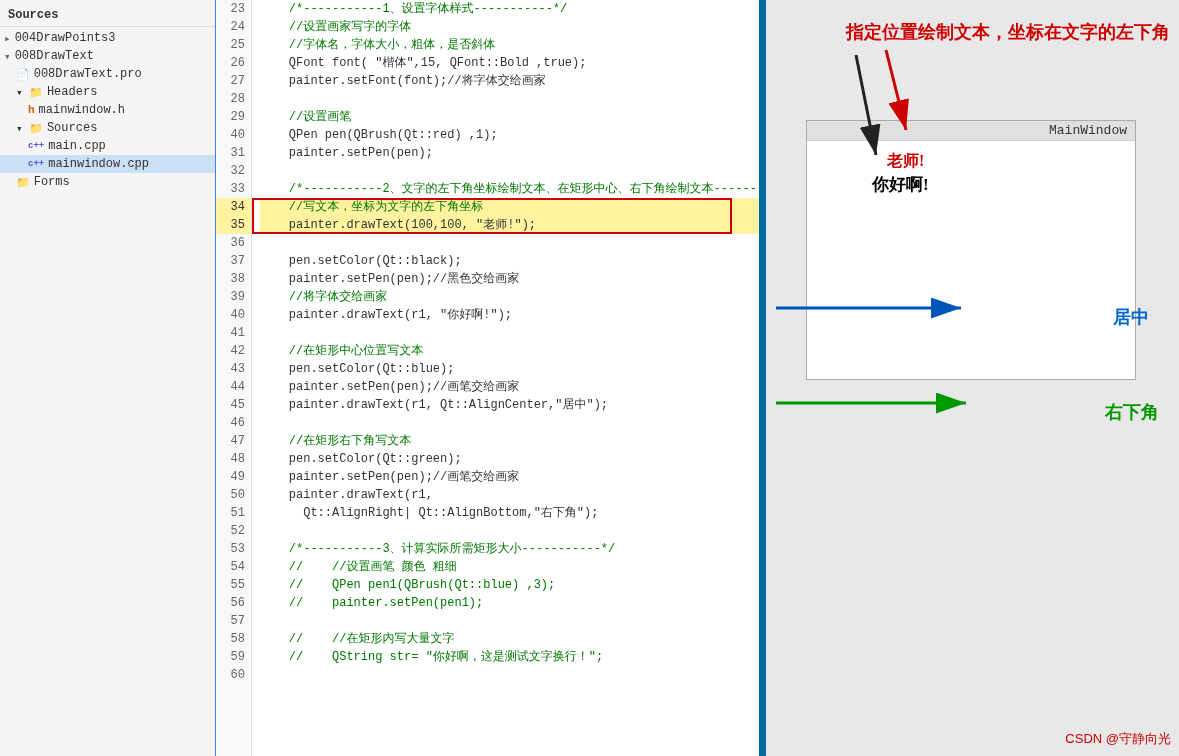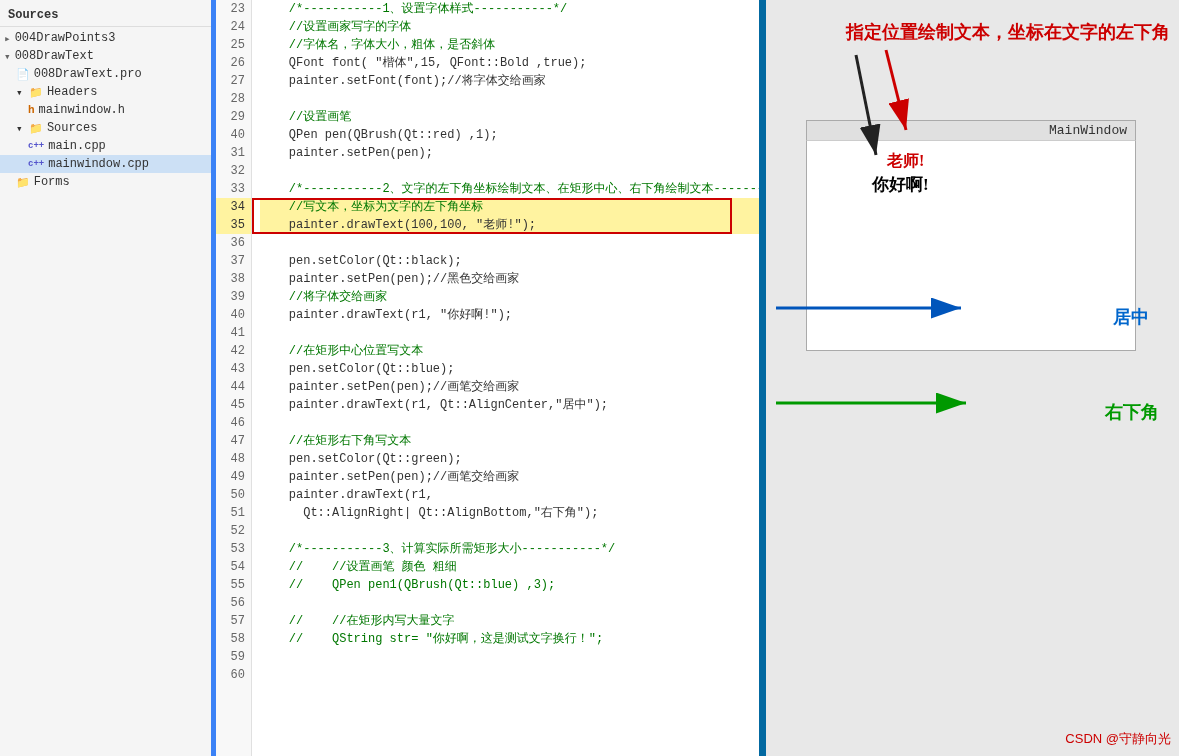--- a/index.html
+++ b/index.html
@@ -11,21 +11,21 @@
       width: 1179px;
       height: 756px;
       overflow: hidden;
     }
 
     
     #sidebar {
       width: 216px;
       min-width: 216px;
       background: #f5f5f5;
-      border-right: 5px solid #3b82f6;
+      border-right: 1px solid #3b82f6;
       overflow-y: auto;
       padding-top: 4px;
       font-size: 12px;
       color: #333;
     }
     .tree-item {
       display: flex;
       align-items: center;
       padding: 2px 4px;
       cursor: pointer;
@@ -131,21 +131,21 @@
       align-items: center;
       padding: 2px 8px;
       font-size: 11px;
       color: #333;
       justify-content: flex-end;
     }
     .mw-body {
       border: 1px solid #aaa;
       border-top: none;
       background: #ffffff;
-      height: 210px;
+      height: 239px;
       position: relative;
     }
 
     
     .arrow-svg {
       position: absolute;
       pointer-events: none;
     }
 
     
@@ -289,20 +289,21 @@
           <div class="code-line" style="color: rgb(51, 51, 51);">&nbsp;</div>
           <div class="code-line" style="color: rgb(0, 119, 0);">    //在矩形右下角写文本</div>
           <div class="code-line" style="color: rgb(51, 51, 51);">    pen.setColor(Qt::green);</div>
           <div class="code-line" style="color: rgb(51, 51, 51);">    painter.setPen(pen);//画笔交给画家</div>
           <div class="code-line" style="color: rgb(51, 51, 51);">    painter.drawText(r1,</div>
           <div class="code-line" style="color: rgb(51, 51, 51);">      Qt::AlignRight| Qt::AlignBottom,"右下角");</div>
           <div class="code-line" style="color: rgb(51, 51, 51);">&nbsp;</div>
           <div class="code-line" style="color: rgb(0, 119, 0);">    /*-----------3、计算实际所需矩形大小-----------*/</div>
           <div class="code-line" style="color: rgb(0, 119, 0);">    //    //设置画笔 颜色 粗细</div>
           <div class="code-line" style="color: rgb(0, 119, 0);">    //    QPen pen1(QBrush(Qt::blue) ,3);</div>
+          <div class="code-line" style="color: rgb(0, 119, 0);">    //    painter.setPen(pen1);</div>
           <div class="code-line" style="color: rgb(51, 51, 51);">&nbsp;</div>
           <div class="code-line" style="color: rgb(0, 119, 0);">    //    //在矩形内写大量文字</div>
           <div class="code-line" style="color: rgb(0, 119, 0);">    //    QString str= "你好啊，这是测试文字换行！";</div>
           <div class="code-line" style="color: rgb(51, 51, 51);">&nbsp;</div>
         </div>
 
       <div id="red-box" class="red-box" style="top: 198px; left: 0px; width: 480px; height: 36px;"></div>
     </div>
   </div>
 </div>

